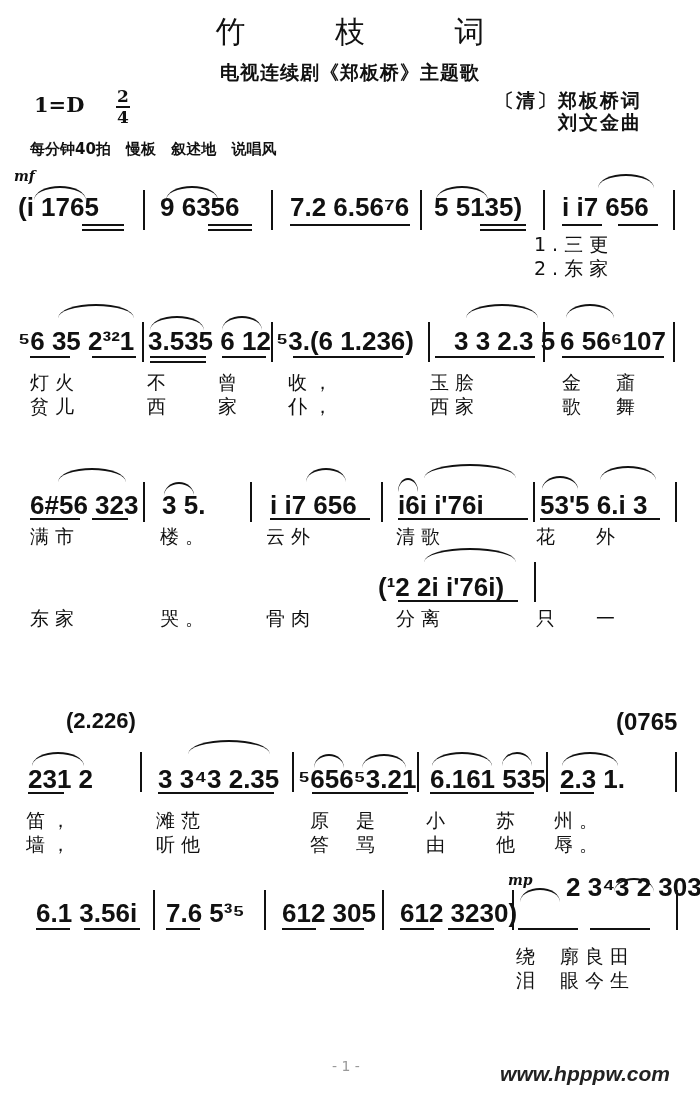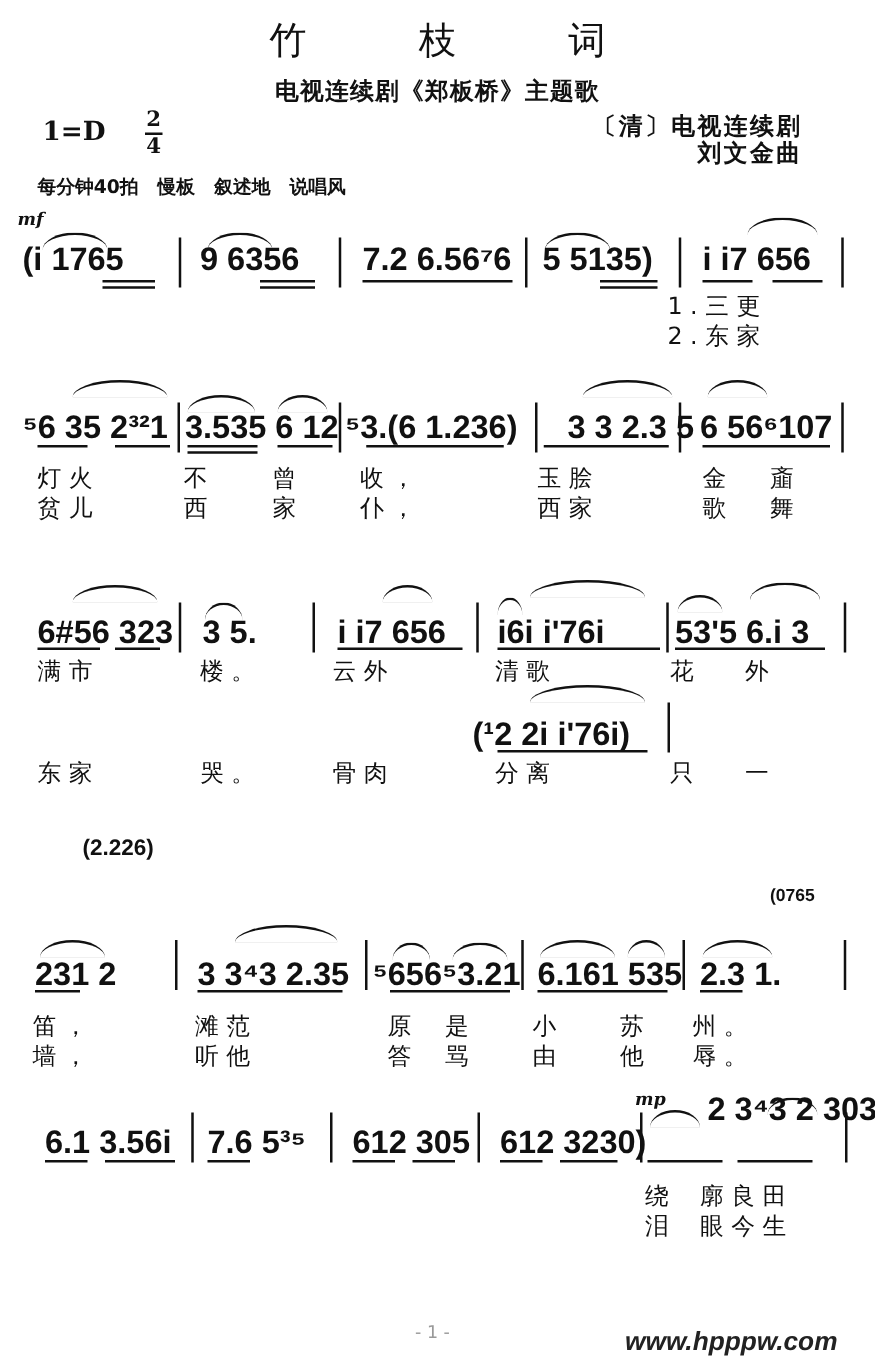--- a/index.html
+++ b/index.html
@@ -19,21 +19,21 @@
   .ul { position:absolute; height:2px; background:#111; }
   .arc { position:absolute; border-top:2px solid #111; border-radius:50% 50% 0 0 / 100% 100% 0 0; height:12px; }
   .pagenum { left:332px; top:1058px; font-size:14px; color:#999; }
   .site { right:30px; top:1062px; font-family:"Liberation Sans", sans-serif; font-size:21px; font-weight:bold; font-style:italic; color:#222; }
 </style>
 </head>
 <body>
 
 <div class="abs title">竹 枝 词</div>
 <div class="abs subtitle">电视连续剧《郑板桥》主题歌</div>
-<div class="abs credit" style="top:88px;">〔清〕电视连续剧</div>
+<div class="abs credit" style="top:88px;">〔清〕郑板桥词</div>
 <div class="abs credit" style="top:110px;">刘文金曲</div>
 <div class="abs key">1=D</div>
 <div class="abs frac">
   <div>2</div>
   <div class="bar"></div>
   <div>4</div>
 </div>
 <div class="abs tempo">每分钟40拍 慢板 叙述地 说唱风</div>
 
 <div>
@@ -140,22 +140,22 @@
   <div class="ul" style="left:398px;top:600px;width:120px;"></div>
   <div class="abs lyric" style="left:30px;top:606px;">东家</div>
   <div class="abs lyric" style="left:160px;top:606px;">哭。</div>
   <div class="abs lyric" style="left:266px;top:606px;">骨肉</div>
   <div class="abs lyric" style="left:396px;top:606px;">分离</div>
   <div class="abs lyric" style="left:536px;top:606px;">只</div>
   <div class="abs lyric" style="left:596px;top:606px;">一</div>
 </div>
 
 <div>
-  <div class="abs notes" style="left:66px;top:668px;font-size:18px;">(2.226)</div>
-  <div class="abs notes" style="left:616px;top:708px;font-size:14px;">(0765</div>
+  <div class="abs notes" style="left:66px;top:708px;font-size:22px;">(2.226)</div>
+  <div class="abs notes" style="left:616px;top:708px;font-size:24px;">(0765</div>
   <div class="abs notes" style="left:28px;top:764px;">231 2</div>
   <div class="bar-line" style="left:140px;top:752px;"></div>
   <div class="abs notes" style="left:158px;top:764px;">3 3⁴3 2.35</div>
   <div class="bar-line" style="left:292px;top:752px;"></div>
   <div class="abs notes" style="left:298px;top:764px;">⁵656⁵3.21</div>
   <div class="bar-line" style="left:417px;top:752px;"></div>
   <div class="abs notes" style="left:430px;top:764px;">6.161 535</div>
   <div class="bar-line" style="left:546px;top:752px;"></div>
   <div class="abs notes" style="left:560px;top:764px;">2.3 1.</div>
   <div class="bar-line" style="left:675px;top:752px;"></div>

